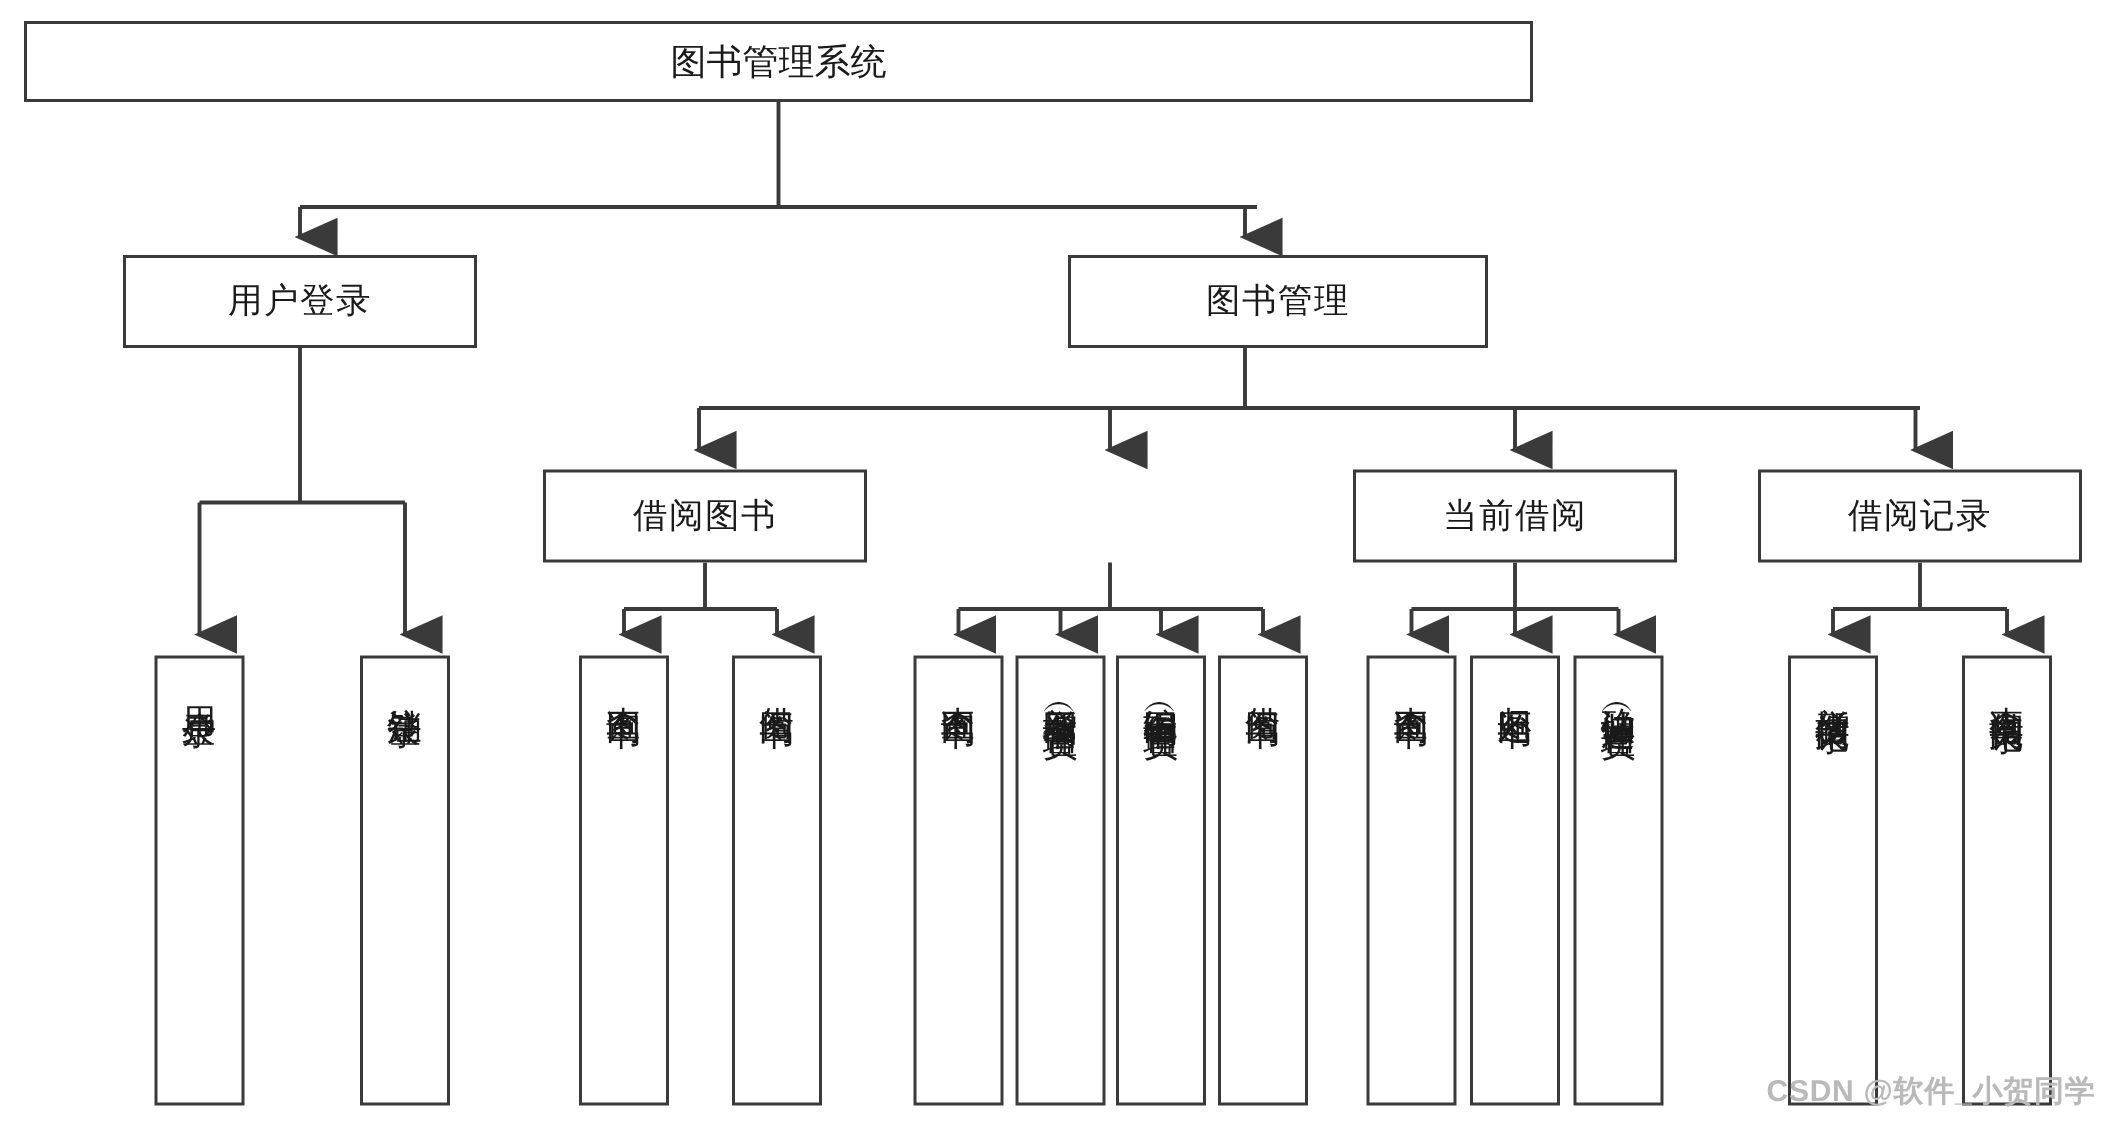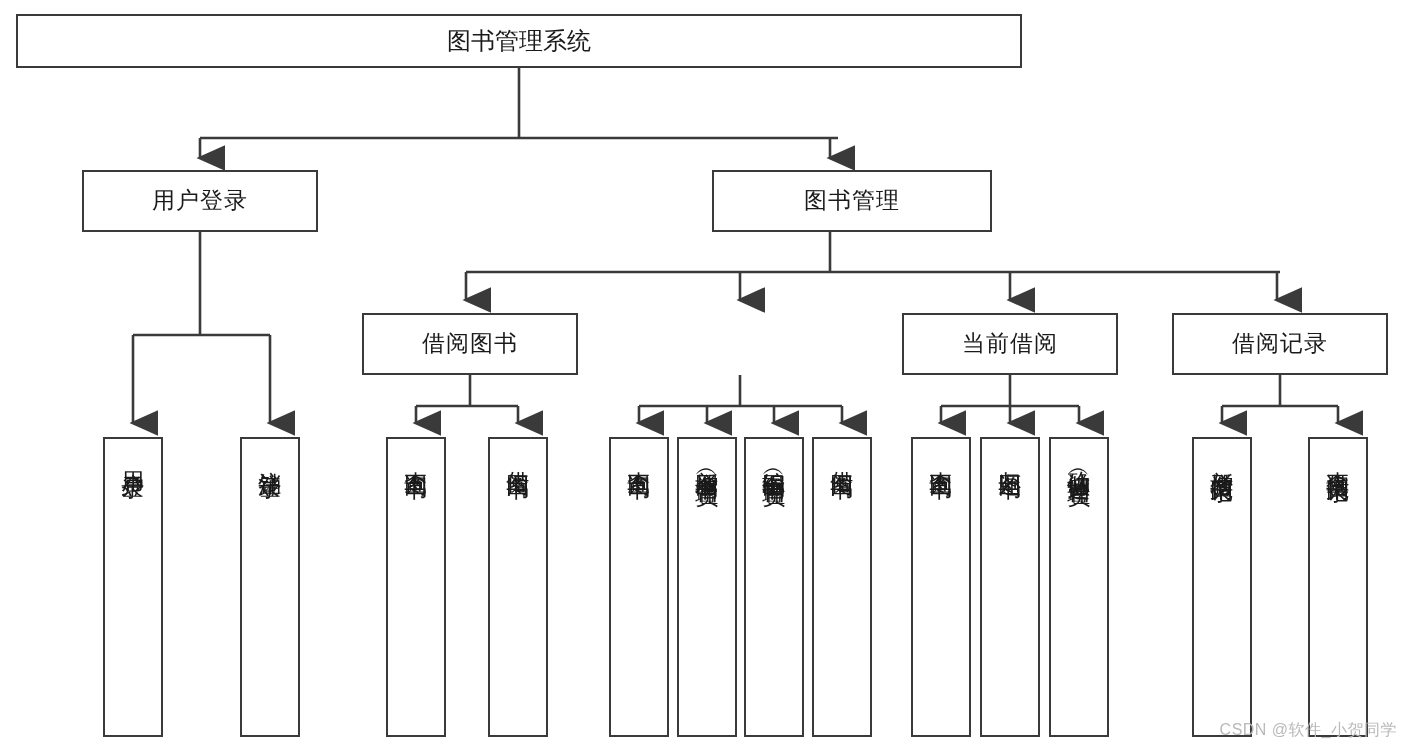--- a/index.html
+++ b/index.html
@@ -54,25 +54,26 @@
     font-size: 23px;
     line-height: 1.06;
     letter-spacing: 2px;
     white-space: nowrap;
     color: #1a1a1a;
   }
   .watermark {
     position: absolute;
     right: 8px;
     bottom: 6px;
-    font-size: 16px;
+    font-size: 20px;
     color: #b9b9b9;
     letter-spacing: 0.5px;
     white-space: nowrap;
     user-select: none;
+    font-weight: bold;
   }
 </style>
 </head>
 <body>
 
 <div id="stage">
 
   <svg id="wires" viewBox="0 0 1405 747">
     <defs>
       <marker id="arr" viewBox="0 0 12 12" refX="6" refY="10.5" markerWidth="11" markerHeight="11" orient="auto-start-reverse">

